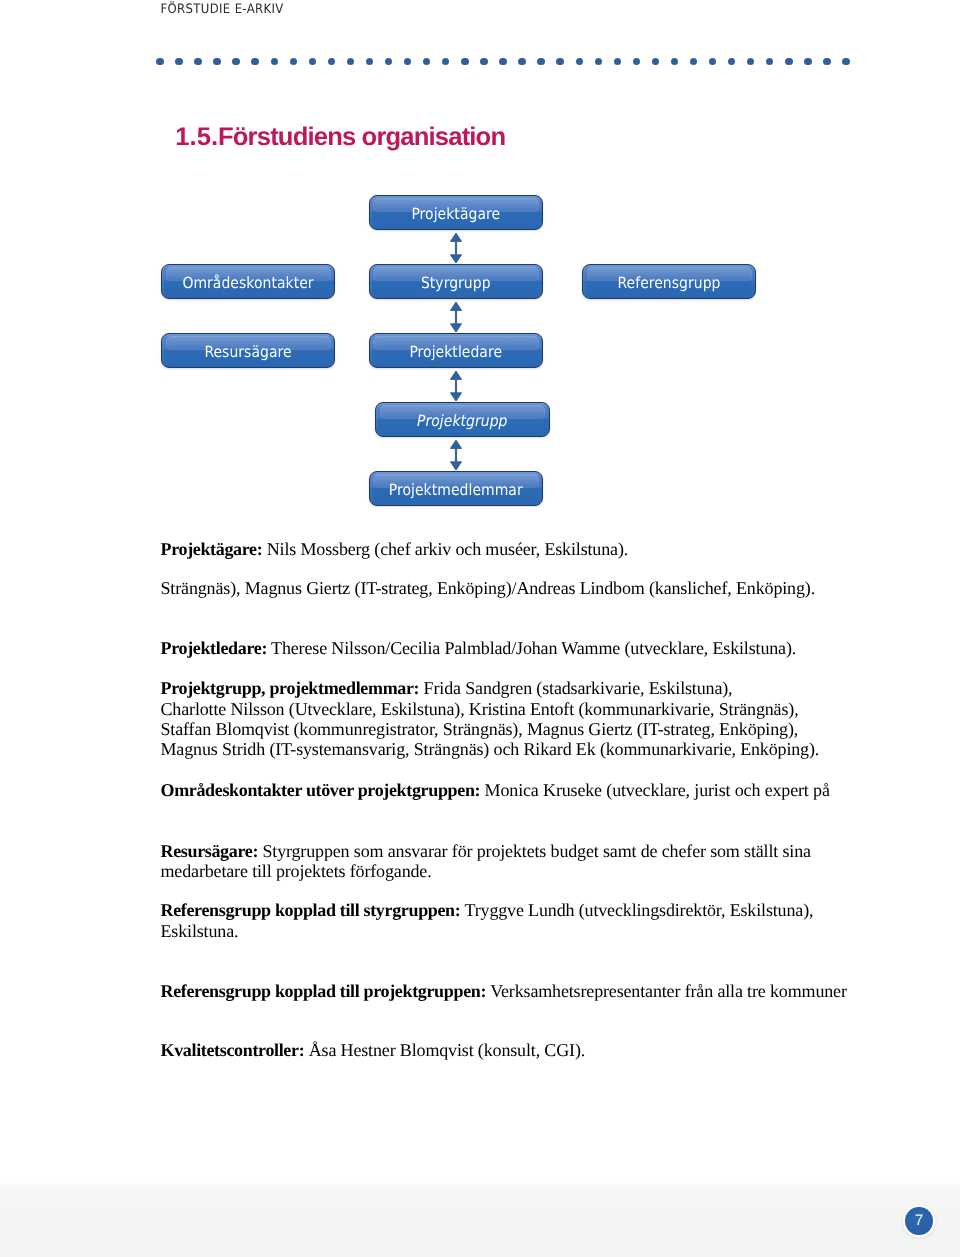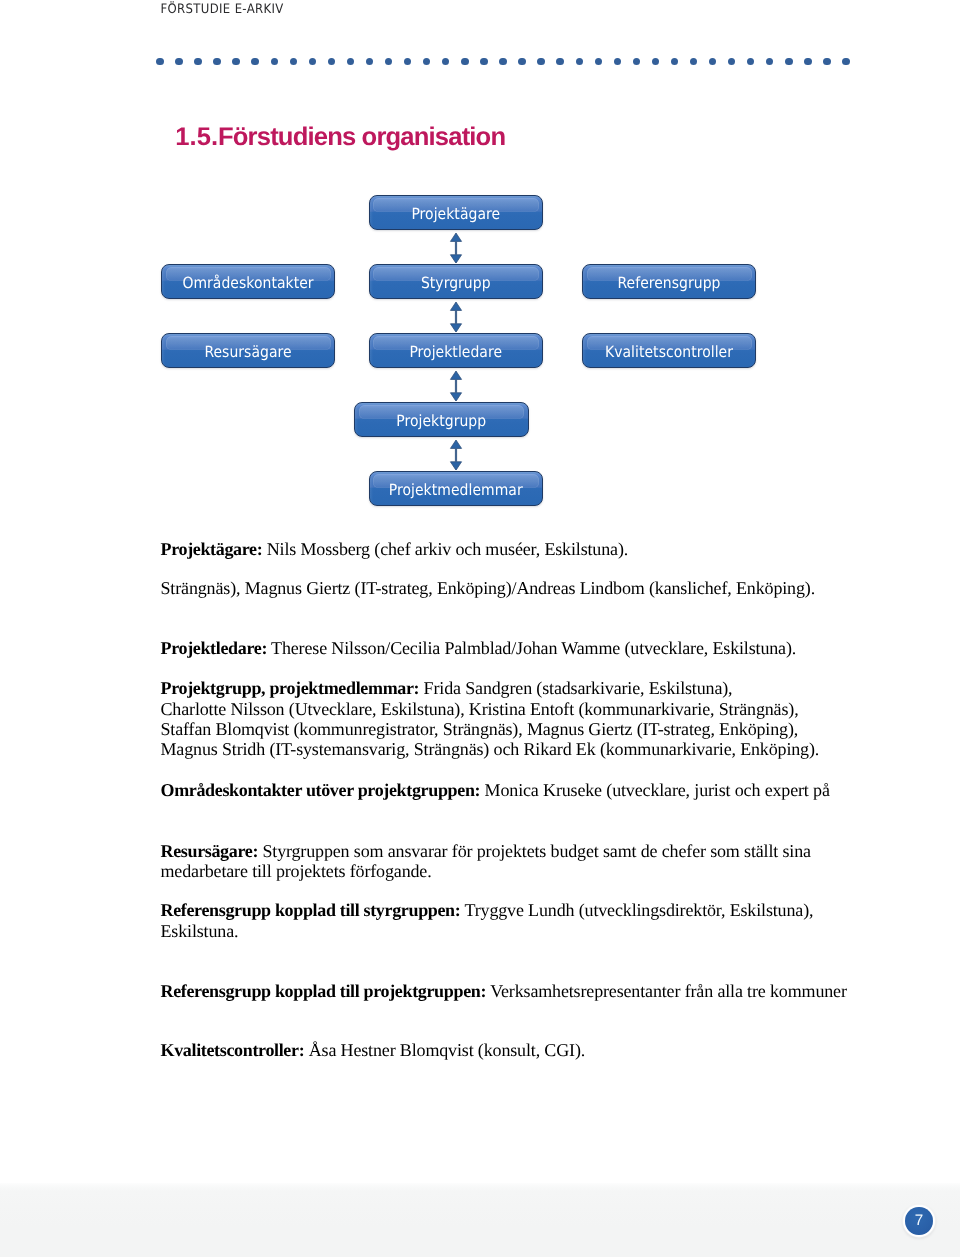--- a/index.html
+++ b/index.html
@@ -114,24 +114,21 @@
       </div>
       <div class="node" style="left: 582px; top: 264px; width: 174px; border-color: rgb(31, 58, 100); background-image: linear-gradient(rgb(111, 155, 210) 0%, rgb(91, 136, 208) 9%, rgb(83, 130, 198) 16%, rgb(76, 124, 194) 26%, rgb(70, 119, 191) 38%, rgb(67, 116, 189) 46.5%, rgb(47, 108, 183) 48%, rgb(45, 106, 181) 60%, rgb(43, 105, 180) 82%, rgb(43, 104, 178) 100%);">
         <span class="lbl" style="color: rgb(255, 255, 255);">Referensgrupp</span>
       </div>
       <div class="node" style="left: 161px; top: 333px; width: 174px; border-color: rgb(31, 58, 100); background-image: linear-gradient(rgb(111, 155, 210) 0%, rgb(91, 136, 208) 9%, rgb(83, 130, 198) 16%, rgb(76, 124, 194) 26%, rgb(70, 119, 191) 38%, rgb(67, 116, 189) 46.5%, rgb(47, 108, 183) 48%, rgb(45, 106, 181) 60%, rgb(43, 105, 180) 82%, rgb(43, 104, 178) 100%);">
         <span class="lbl" style="color: rgb(255, 255, 255);">Resursägare</span>
       </div>
       <div class="node" style="left: 368.5px; top: 333px; width: 174.5px; border-color: rgb(31, 58, 100); background-image: linear-gradient(rgb(111, 155, 210) 0%, rgb(91, 136, 208) 9%, rgb(83, 130, 198) 16%, rgb(76, 124, 194) 26%, rgb(70, 119, 191) 38%, rgb(67, 116, 189) 46.5%, rgb(47, 108, 183) 48%, rgb(45, 106, 181) 60%, rgb(43, 105, 180) 82%, rgb(43, 104, 178) 100%);">
         <span class="lbl" style="color: rgb(255, 255, 255);">Projektledare</span>
       </div>
-      <div class="node" style="left: 582px; top: 333px; width: 174px; border-color: rgb(31, 58, 100); background-image: linear-gradient(rgb(111, 155, 210) 0%, rgb(91, 136, 208) 9%, rgb(83, 130, 198) 16%, rgb(76, 124, 194) 26%, rgb(70, 119, 191) 38%, rgb(67, 116, 189) 46.5%, rgb(47, 108, 183) 48%, rgb(45, 106, 181) 60%, rgb(43, 105, 180) 82%, rgb(43, 104, 178) 100%);">
-        <span class="lbl" style="color: rgb(255, 255, 255);">Kvalitetscontroller</span>
-      </div>
-      <div class="node" style="left: 354px; top: 402px; width: 174.5px; border-color: rgb(31, 58, 100); background-image: linear-gradient(rgb(111, 155, 210) 0%, rgb(91, 136, 208) 9%, rgb(83, 130, 198) 16%, rgb(76, 124, 194) 26%, rgb(70, 119, 191) 38%, rgb(67, 116, 189) 46.5%, rgb(47, 108, 183) 48%, rgb(45, 106, 181) 60%, rgb(43, 105, 180) 82%, rgb(43, 104, 178) 100%);">
+      <div class="node" style="left: 375px; top: 402px; width: 174.5px; border-color: rgb(31, 58, 100); background-image: linear-gradient(rgb(111, 155, 210) 0%, rgb(91, 136, 208) 9%, rgb(83, 130, 198) 16%, rgb(76, 124, 194) 26%, rgb(70, 119, 191) 38%, rgb(67, 116, 189) 46.5%, rgb(47, 108, 183) 48%, rgb(45, 106, 181) 60%, rgb(43, 105, 180) 82%, rgb(43, 104, 178) 100%); font-style: italic;">
         <span class="lbl" style="color: rgb(255, 255, 255);">Projektgrupp</span>
       </div>
       <div class="node" style="left: 368.5px; top: 471px; width: 174.5px; border-color: rgb(31, 58, 100); background-image: linear-gradient(rgb(111, 155, 210) 0%, rgb(91, 136, 208) 9%, rgb(83, 130, 198) 16%, rgb(76, 124, 194) 26%, rgb(70, 119, 191) 38%, rgb(67, 116, 189) 46.5%, rgb(47, 108, 183) 48%, rgb(45, 106, 181) 60%, rgb(43, 105, 180) 82%, rgb(43, 104, 178) 100%);">
         <span class="lbl" style="color: rgb(255, 255, 255);">Projektmedlemmar</span>
       </div>
       <svg class="conn" width="22" height="30.19999999999999" viewBox="0 0 22 30.19999999999999" style="left: 444.75px; top: 232.5px;">
         <path d="M11 0 L16.55 8.4 L11.62 8.4 L11.62 21.79999999999999 L16.55 21.79999999999999 L11 30.19999999999999 L5.45 21.79999999999999 L10.38 21.79999999999999 L10.38 8.4 L5.45 8.4 Z" fill="#2c64a5" stroke="#2c4c77" stroke-width="0.78" stroke-linejoin="miter"></path>
       </svg>
       <svg class="conn" width="22" height="30.19999999999999" viewBox="0 0 22 30.19999999999999" style="left: 444.75px; top: 301.5px;">
         <path d="M11 0 L16.55 8.4 L11.62 8.4 L11.62 21.79999999999999 L16.55 21.79999999999999 L11 30.19999999999999 L5.45 21.79999999999999 L10.38 21.79999999999999 L10.38 8.4 L5.45 8.4 Z" fill="#2c64a5" stroke="#2c4c77" stroke-width="0.78" stroke-linejoin="miter"></path>

